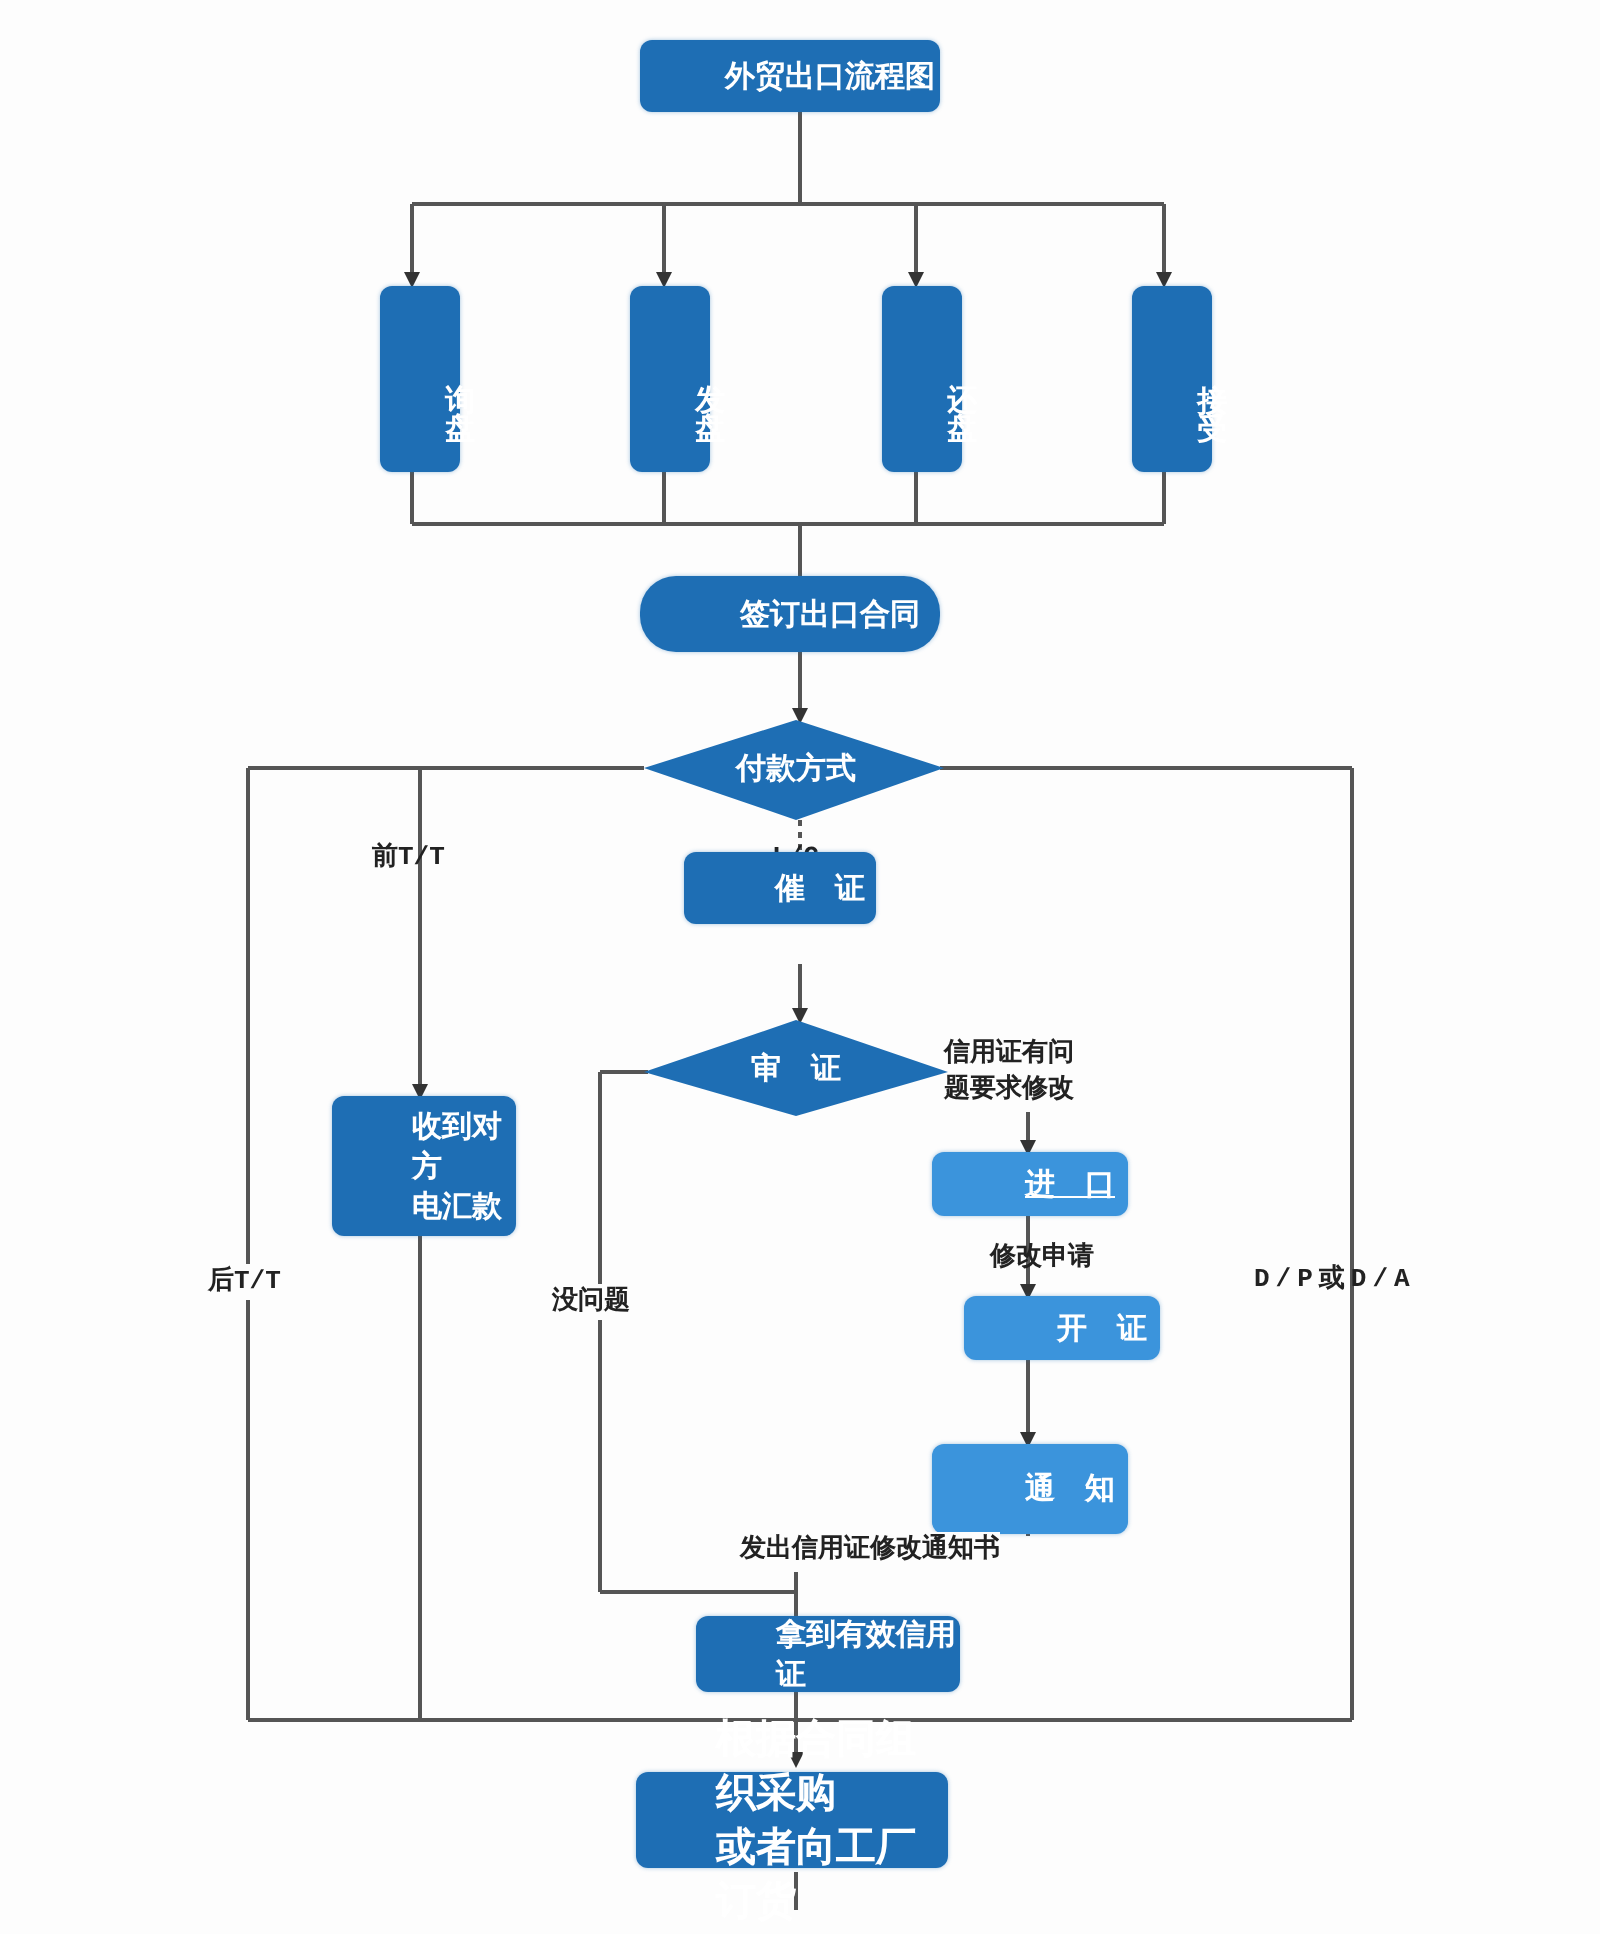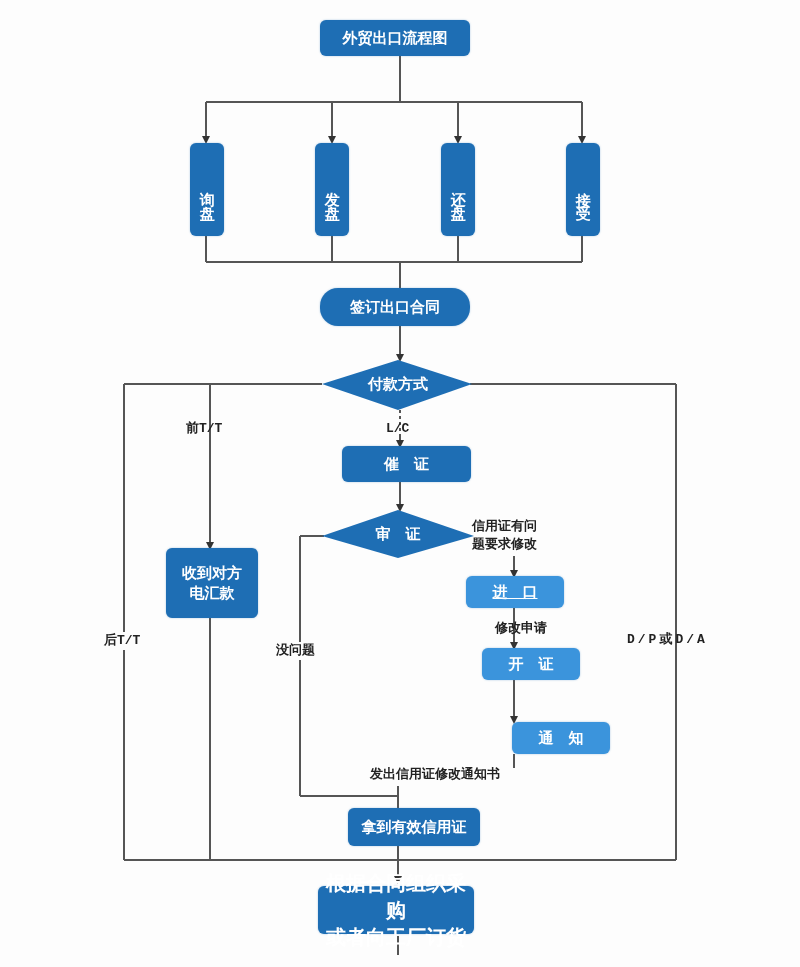--- a/index.html
+++ b/index.html
@@ -1,22 +1,22 @@
 <!DOCTYPE html>
 <html><head>
 <meta charset="utf-8">
 <style>
   html, body { margin: 0; padding: 0; background: #fdfdfd; }
   body { width: 800px; height: 967px; position: relative; overflow: hidden;
          font-family: "DejaVu Sans", "Liberation Sans", sans-serif; }
   #canvas { position: absolute; left: 0; top: 0; width: 800px; height: 967px; }
   .box { position: absolute; background: #1e6eb4; color: #ffffff; border-radius: 6px;
-         display: flex; align-items: center; justify-content: center; text-align: center;
+         display: flex; align-items: center; justify-content: center; text-align: left;
          font-weight: bold; font-size: 15px; box-sizing: border-box;
-         box-shadow: 0 0 2px rgba(30,110,180,0.4); line-height: 1.35; }
+         box-shadow: 0 0 2px rgba(30,110,180,0.4); line-height: 1.35; padding-left: 40px; }
   .box.light { background: #3b94dc; }
   .box.vertical { writing-mode: vertical-rl; letter-spacing: 14px; font-size: 15px; padding-top: 8px; }
   .box span { white-space: pre-line; }
   .label { position: absolute; color: #222; font-weight: bold; font-size: 13px;
            font-family: Liberation Mono, monospace; white-space: pre-line;
            line-height: 1.35; background: transparent; }
   .diamond-text { position: absolute; color: #fff; font-weight: bold; font-size: 15px;
                   display: flex; align-items: center; justify-content: center; }
 </style>
 </head>
@@ -98,21 +98,21 @@
   <span>签订出口合同</span>
 </div>
 
 <div class="diamond-text" style="left:322px;top:370px;width:152px;height:28px;">
   <span>付款方式</span>
 </div>
 
 <div class="label" style="left:186px;top:420px;">前T/T</div>
 <div class="label" style="left:386px;top:420px;">L/C</div>
 
-<div class="box" style="left:342px;top:446px;width:129px;height:36px;">
+<div class="box" style="left:342px;top:426px;width:96px;height:36px;">
   <span>催　证</span>
 </div>
 
 <div class="diamond-text" style="left:322px;top:520px;width:152px;height:28px;">
   <span>审　证</span>
 </div>
 
 <div class="label" style="left:472px;top:518px;">信用证有问
 题要求修改</div>
 
@@ -128,21 +128,21 @@
 <div class="label" style="left:495px;top:620px;">修改申请</div>
 
 <div class="label" style="left:104px;top:632px;background:#fdfdfd;">后T/T</div>
 <div class="label" style="left:276px;top:642px;background:#fdfdfd;">没问题</div>
 <div class="label" style="left:627px;top:631px;letter-spacing:3px;">D/P或D/A</div>
 
 <div class="box light" style="left:466px;top:648px;width:98px;height:32px;margin-left:16px;">
   <span>开　证</span>
 </div>
 
-<div class="box light" style="left:466px;top:722px;width:98px;height:32px;margin-left:46px;">
+<div class="box light" style="left:466px;top:722px;width:98px;height:45px;">
   <span>通　知</span>
 </div>
 
 <div class="label" style="left:370px;top:766px;background:#fdfdfd;">发出信用证修改通知书</div>
 
 <div class="box" style="left:348px;top:808px;width:132px;height:38px;">
   <span>拿到有效信用证</span>
 </div>
 
 <div class="box" style="left:318px;top:886px;width:156px;height:48px;font-size:20px;">

